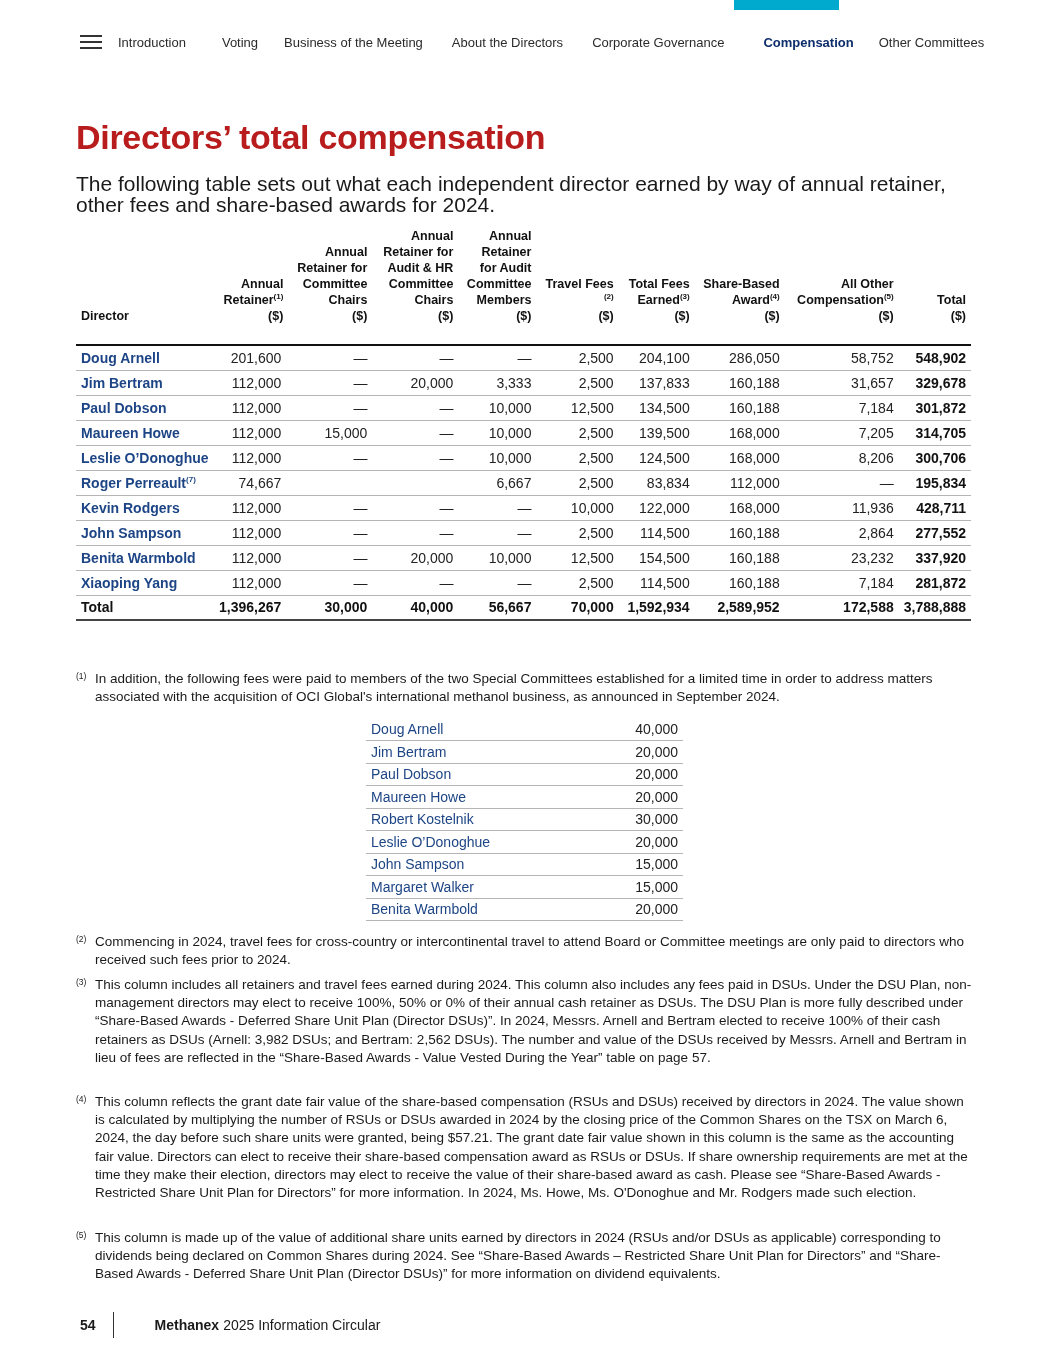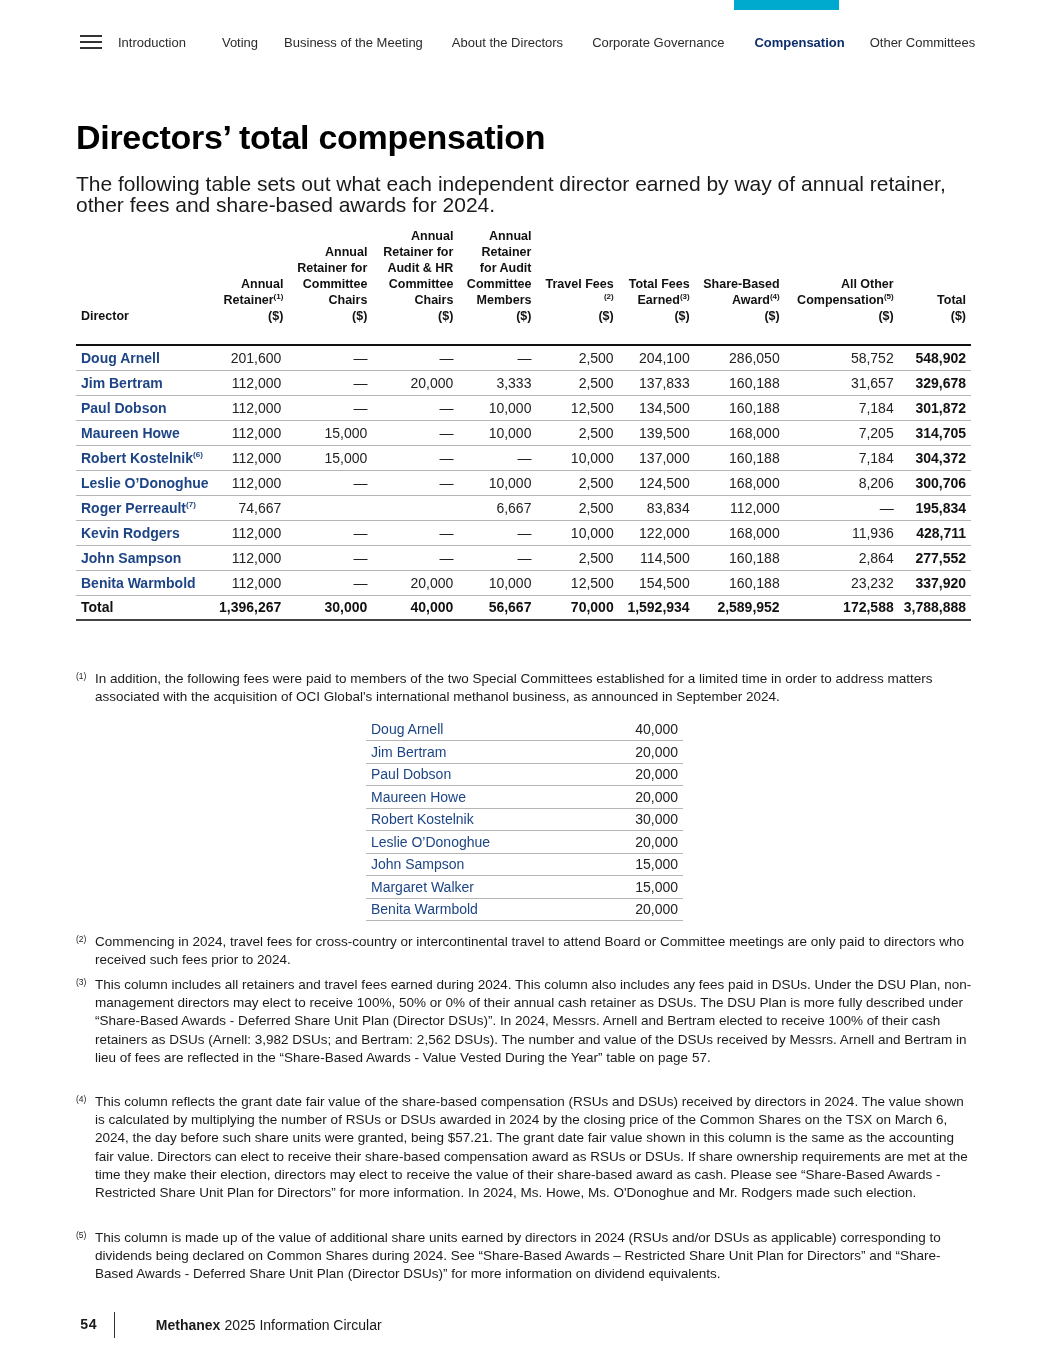--- a/index.html
+++ b/index.html
@@ -6,21 +6,21 @@
   html, body { width: 1048px; height: 1365px; background: #ffffff; overflow: hidden; }
   body { font-family: "Liberation Sans", "DejaVu Sans", sans-serif; color: #1a1a1a; position: relative; }
 
   .nav-indicator { position: absolute; left: 734px; top: 0; width: 105px; height: 10px; background: #00a9ce; }
   .topnav { position: absolute; left: 80px; top: 32px; height: 20px; display: flex; align-items: center; font-size: 13px; color: #2b2b2b; }
   .hamburger { width: 22px; height: 14px; display: flex; flex-direction: column; justify-content: space-between; margin-right: 16px; cursor: pointer; }
   .hamburger span { display: block; height: 2px; background: #333; }
   .nav-item { cursor: pointer; white-space: nowrap; }
   .nav-item.active { color: #0d2d6b; font-weight: bold; }
 
-  h1 { position: absolute; left: 76px; top: 118px; font-size: 34px; font-weight: bold; color: #000000; letter-spacing: -0.3px; text-align: center; }
+  h1 { position: absolute; left: 76px; top: 118px; font-size: 34px; font-weight: bold; color: #b91c1c; letter-spacing: -0.3px; text-align: center; }
   .intro { position: absolute; left: 76px; top: 173px; width: 890px; font-size: 21px; line-height: 21px; color: #1a1a1a; }
 
   table.main { position: absolute; left: 76px; top: 228px; width: 895px; border-collapse: collapse; font-size: 14px; }
   table.main th { font-size: 12.5px; font-weight: bold; text-align: right; vertical-align: bottom; line-height: 16px; padding: 0 5px 20px 5px; border-bottom: 2px solid #111; color: #111; }
   table.main th.dir { text-align: left; }
   table.main th sup, table.main td sup { font-size: 8px; vertical-align: super; line-height: 0; }
   table.main td { height: 25px; text-align: right; padding: 0 5px; border-bottom: 1px solid #b5b5b5; white-space: nowrap; color: #222; }
   table.main td.name { text-align: left; color: #1d4585; font-weight: bold; cursor: pointer; }
   table.main td.total { font-weight: bold; color: #111; }
   table.main tr.total-row td { font-weight: bold; color: #111; border-bottom: 2px solid #444; }
@@ -28,40 +28,40 @@
 
   .footnote { position: absolute; left: 76px; width: 900px; font-size: 13.5px; line-height: 18.2px; color: #1a1a1a; }
   .footnote .mark { position: absolute; left: 0; top: -3px; font-size: 8.5px; }
   .footnote .ftext { margin-left: 19px; }
 
   table.special { position: absolute; left: 366px; top: 718px; width: 317px; border-collapse: collapse; font-size: 14px; }
   table.special td { height: 22.5px; border-bottom: 1px solid #b5b5b5; padding: 0 5px; color: #1d4585; }
   table.special td.val { text-align: right; color: #222; }
 
   .footer { position: absolute; left: 80px; top: 1312px; height: 26px; display: flex; align-items: center; font-size: 14px; }
-  .footer .pnum { font-weight: bold; font-family: Liberation Mono, monospace; }
+  .footer .pnum { font-weight: bold; }
   .footer .sep { width: 1px; height: 26px; background: #333; margin: 0 22px 0 17px; }
   .footer .brand { font-weight: bold; margin-right: 4px; padding-left: 19px; }
 </style>
 </head>
 <body>
 
 <div class="nav-indicator"></div>
 
 <nav class="topnav">
   <div class="hamburger">
       <span></span>
       <span></span>
       <span></span>
     </div>
   <span class="nav-item" style="margin-right:36px">Introduction</span>
   <span class="nav-item" style="margin-right:26px">Voting</span>
   <span class="nav-item" style="margin-right:29px">Business of the Meeting</span>
   <span class="nav-item" style="margin-right:29px">About the Directors</span>
-  <span class="nav-item" style="margin-right:30px">Corporate Governance</span>
+  <span class="nav-item" style="margin-right:39px">Corporate Governance</span>
   <span class="nav-item active" style="margin-right:25px">Compensation</span>
   <span class="nav-item">Other Committees</span>
 </nav>
 
 <h1>Directors’ total compensation</h1>
 <p class="intro">The following table sets out what each independent director earned by way of annual retainer, other fees and share-based awards for 2024.</p>
 
 <table class="main">
   <thead>
     <tr>
@@ -145,32 +145,20 @@
       <td class="name"><span>Maureen Howe</span><sup></sup></td>
       <td>112,000</td>
       <td>15,000</td>
       <td>—</td>
       <td>10,000</td>
       <td>2,500</td>
       <td>139,500</td>
       <td>168,000</td>
       <td>7,205</td>
       <td class="total">314,705</td>
-    </tr>
-    <tr>
-      <td class="name"><span>Robert Kostelnik</span><sup>(6)</sup></td>
-      <td>112,000</td>
-      <td>15,000</td>
-      <td>—</td>
-      <td>—</td>
-      <td>10,000</td>
-      <td>137,000</td>
-      <td>160,188</td>
-      <td>7,184</td>
-      <td class="total">304,372</td>
     </tr>
     <tr>
       <td class="name"><span>Leslie O’Donoghue</span><sup></sup></td>
       <td>112,000</td>
       <td>—</td>
       <td>—</td>
       <td>10,000</td>
       <td>2,500</td>
       <td>124,500</td>
       <td>168,000</td>
@@ -217,20 +205,32 @@
       <td class="name"><span>Benita Warmbold</span><sup></sup></td>
       <td>112,000</td>
       <td>—</td>
       <td>20,000</td>
       <td>10,000</td>
       <td>12,500</td>
       <td>154,500</td>
       <td>160,188</td>
       <td>23,232</td>
       <td class="total">337,920</td>
+    </tr>
+    <tr>
+      <td class="name"><span>Xiaoping Yang</span><sup></sup></td>
+      <td>112,000</td>
+      <td>—</td>
+      <td>—</td>
+      <td>—</td>
+      <td>2,500</td>
+      <td>114,500</td>
+      <td>160,188</td>
+      <td>7,184</td>
+      <td class="total">281,872</td>
     </tr>
     <tr class="total-row">
       <td class="name">Total</td>
       <td>1,396,267</td>
       <td>30,000</td>
       <td>40,000</td>
       <td>56,667</td>
       <td>70,000</td>
       <td>1,592,934</td>
       <td>2,589,952</td>

